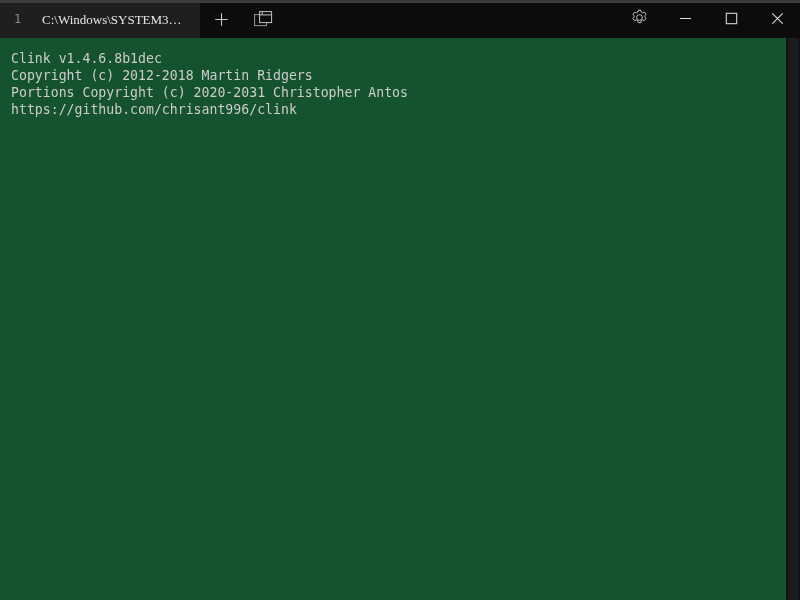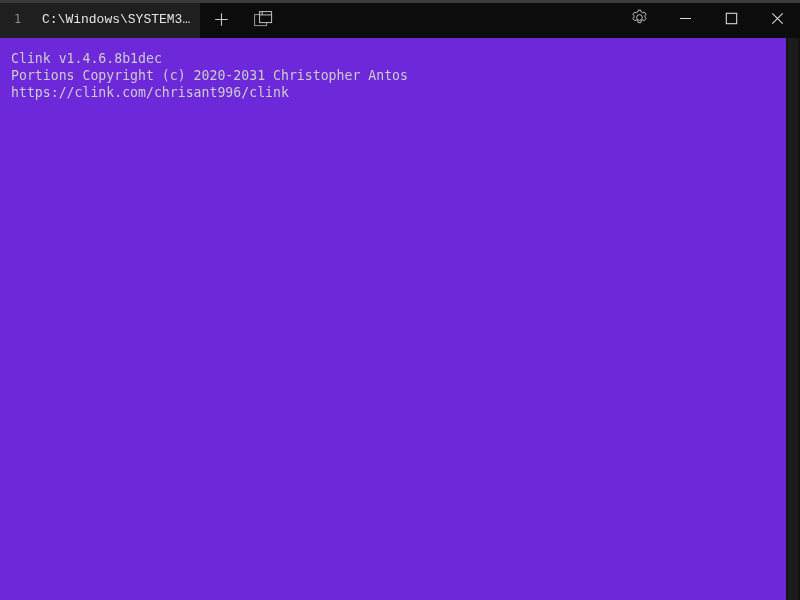--- a/index.html
+++ b/index.html
@@ -70,21 +70,21 @@
     font-family: "DejaVu Sans Mono", monospace;
     font-size: 12px;
     line-height: 1;
     width: 14px;
     flex: 0 0 auto;
     text-align: left;
   }
 
   .tab-title {
     color: #e6e6e6;
-    font-family: Liberation Mono, monospace;
+    font-family: Liberation Serif, serif;
     font-size: 13px;
     line-height: 1;
     margin-left: 14px;
     white-space: nowrap;
     overflow: hidden;
     flex: 1 1 auto;
   }
 
   .titlebar-btn {
     width: 42px;
@@ -125,21 +125,21 @@
     align-items: center;
     justify-content: center;
     flex: 0 0 auto;
     margin-right: 2px;
   }
 
   
   .terminal {
     position: relative;
     flex: 1 1 auto;
-    background: #6d28d9;
+    background: #14532d;
     overflow: hidden;
     padding-left: 23px;
   }
 
   .screen {
     position: absolute;
     top: 0;
     left: 0;
     right: 0;
     bottom: 0;
@@ -254,22 +254,23 @@
           </svg>
         </span>
       </div>
     </div>
 
   </div>
 
   <div class="terminal">
     <div class="screen">
       <div class="line">Clink v1.4.6.8b1dec</div>
+      <div class="line">Copyright (c) 2012-2018 Martin Ridgers</div>
       <div class="line">Portions Copyright (c) 2020-2031 Christopher Antos</div>
-      <div class="line">https://clink.com/chrisant996/clink</div>
+      <div class="line">https://github.com/chrisant996/clink</div>
       <div class="line blank"></div>
     </div>
 
     <div class="scrollbar">
       <div class="scrollbar-thumb"></div>
     </div>
   </div>
 
 </div>
 

